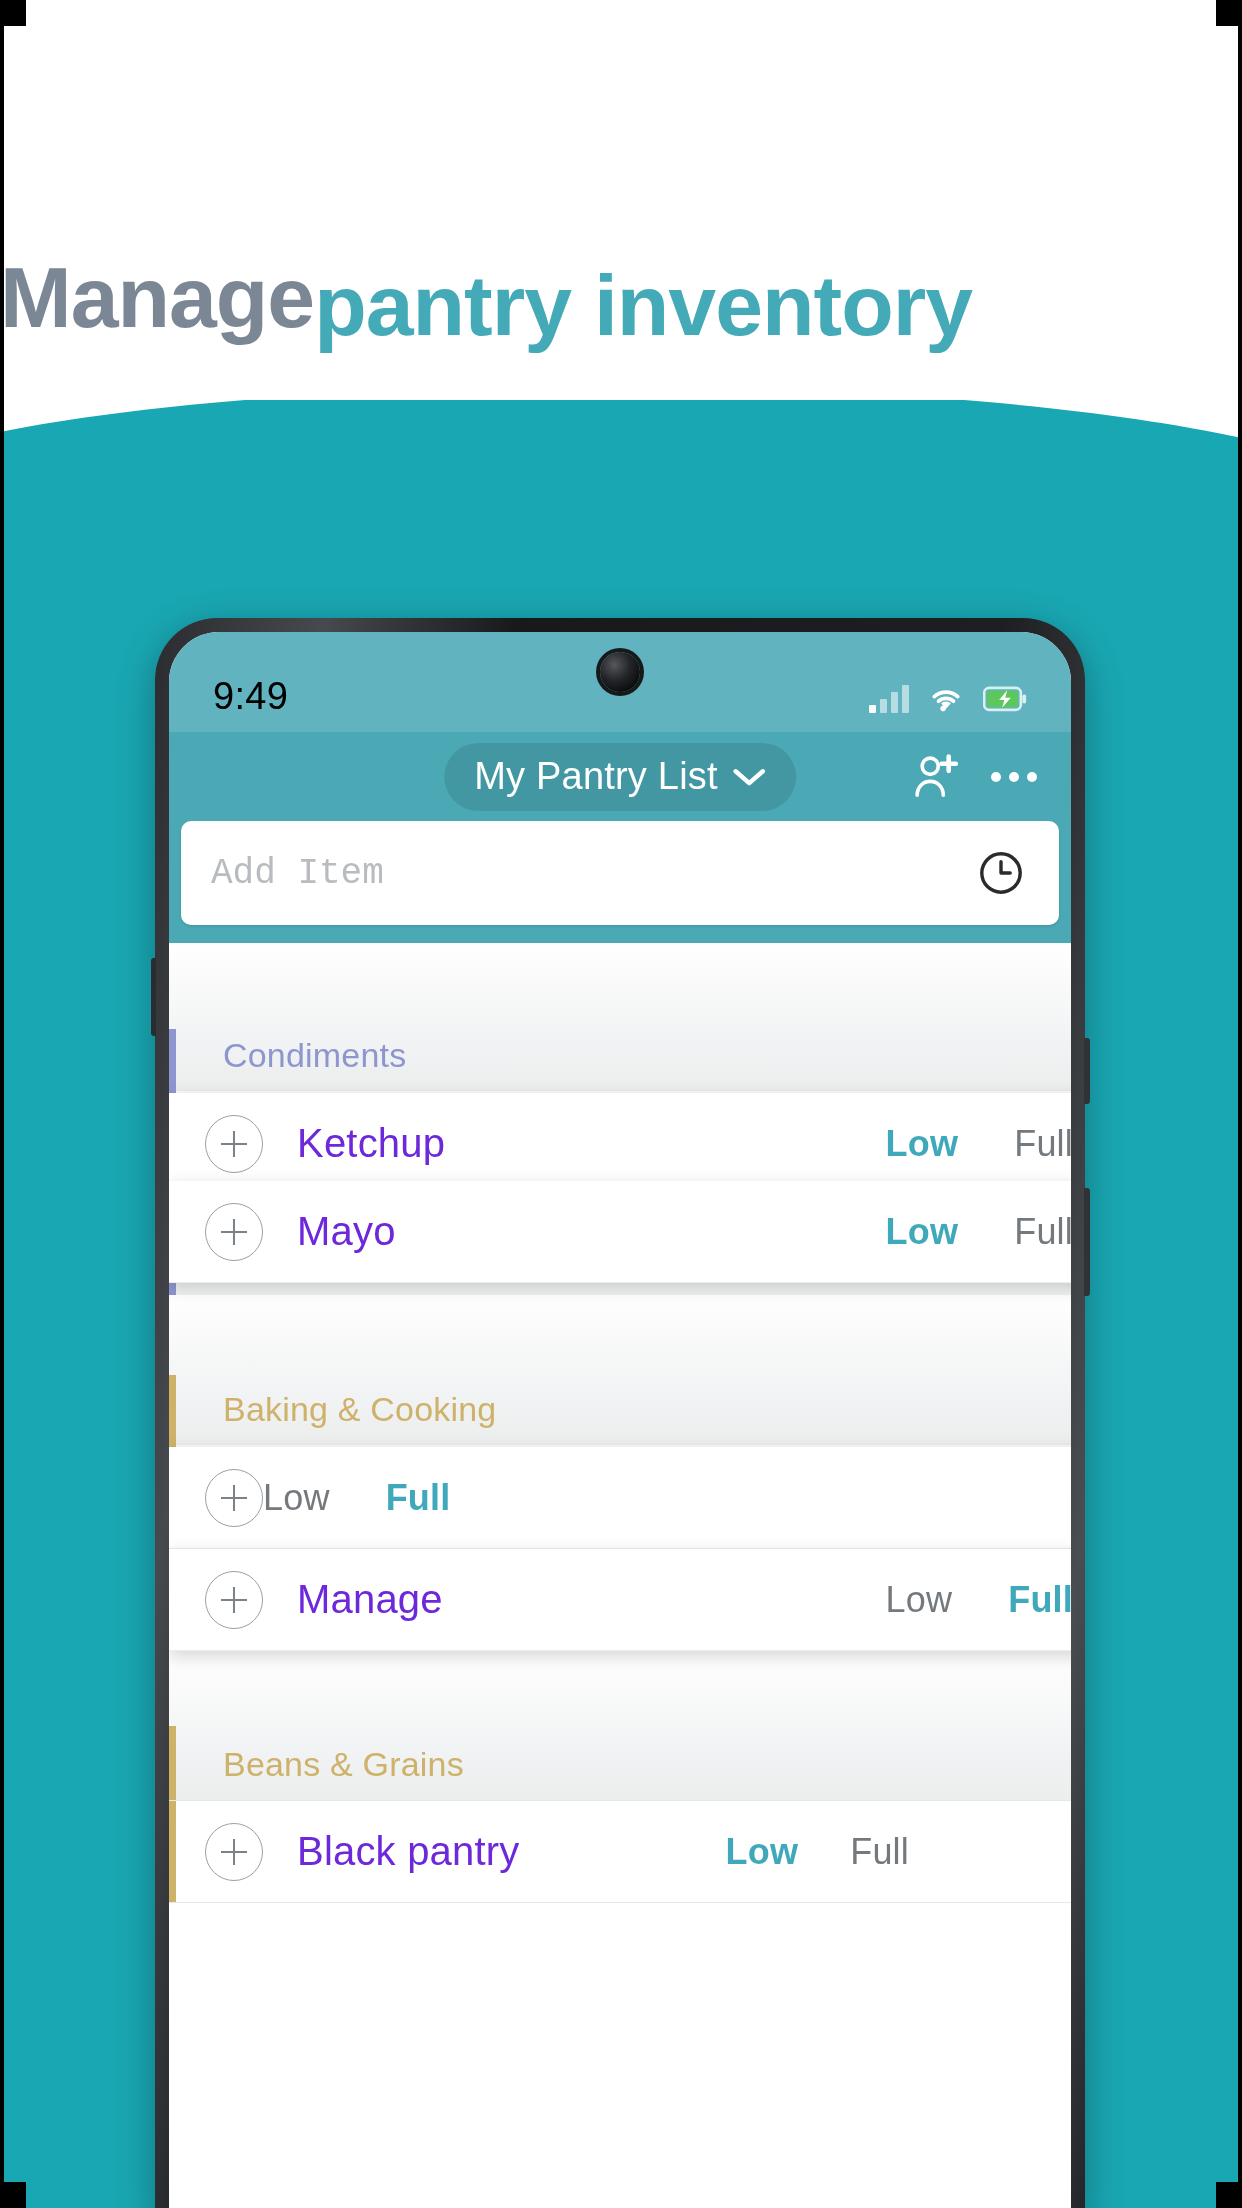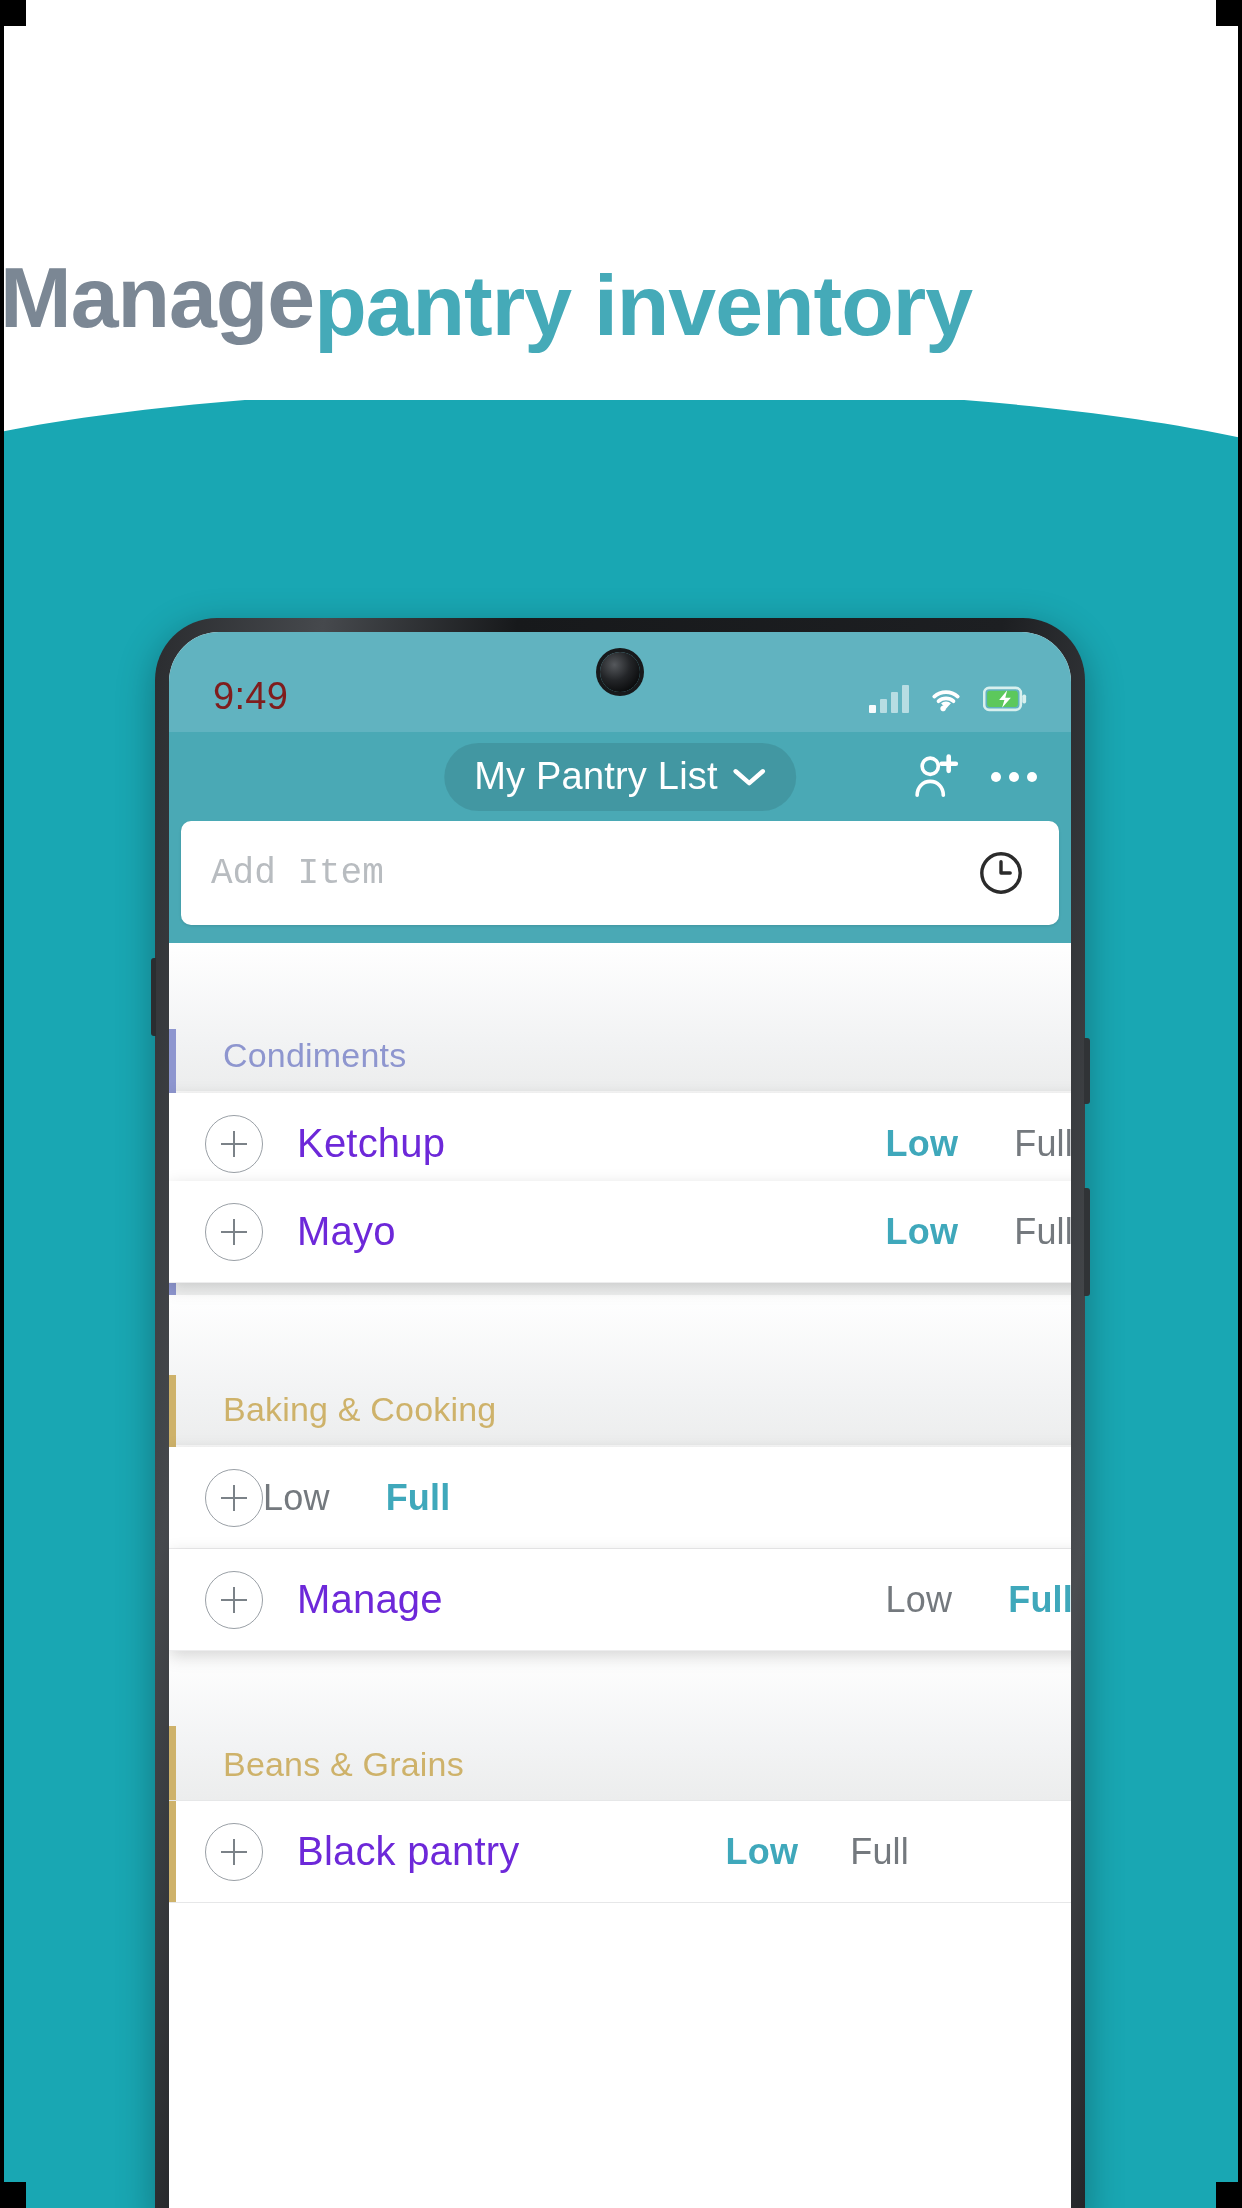--- a/index.html
+++ b/index.html
@@ -74,21 +74,21 @@
     position:absolute; left:-4px; top:340px; width:5px; height:78px;
     background:#2a2d30; border-radius:3px 0 0 3px;
   }
 
   
   .status-bar {
     position:relative; height:100px; background:#61b3c0;
     display:flex; align-items:flex-end; justify-content:space-between;
     padding:0 44px 14px 44px;
   }
-  .status-time { color:#7f1d1d; font-size:38px; font-weight:500; letter-spacing:0.3px; }
+  .status-time { color:#000000; font-size:38px; font-weight:500; letter-spacing:0.3px; }
   .status-icons { display:flex; align-items:flex-end; gap:18px; padding-bottom:5px; }
   .camera-hole {
     position:absolute; left:50%; top:20px; transform:translateX(-50%);
     width:40px; height:40px; border-radius:50%;
     background:radial-gradient(circle at 36% 32%, #55585c 0%, #232528 42%, #0a0b0c 78%);
     box-shadow:0 0 0 4px #17191b;
   }
   .sig-bars { display:flex; align-items:flex-end; gap:4px; height:28px; }
   .sig-bars i { display:block; width:7px; background:#fff; border-radius:1px; }
   .sig-bars i:nth-child(1){ height:8px; opacity:0.95; }

